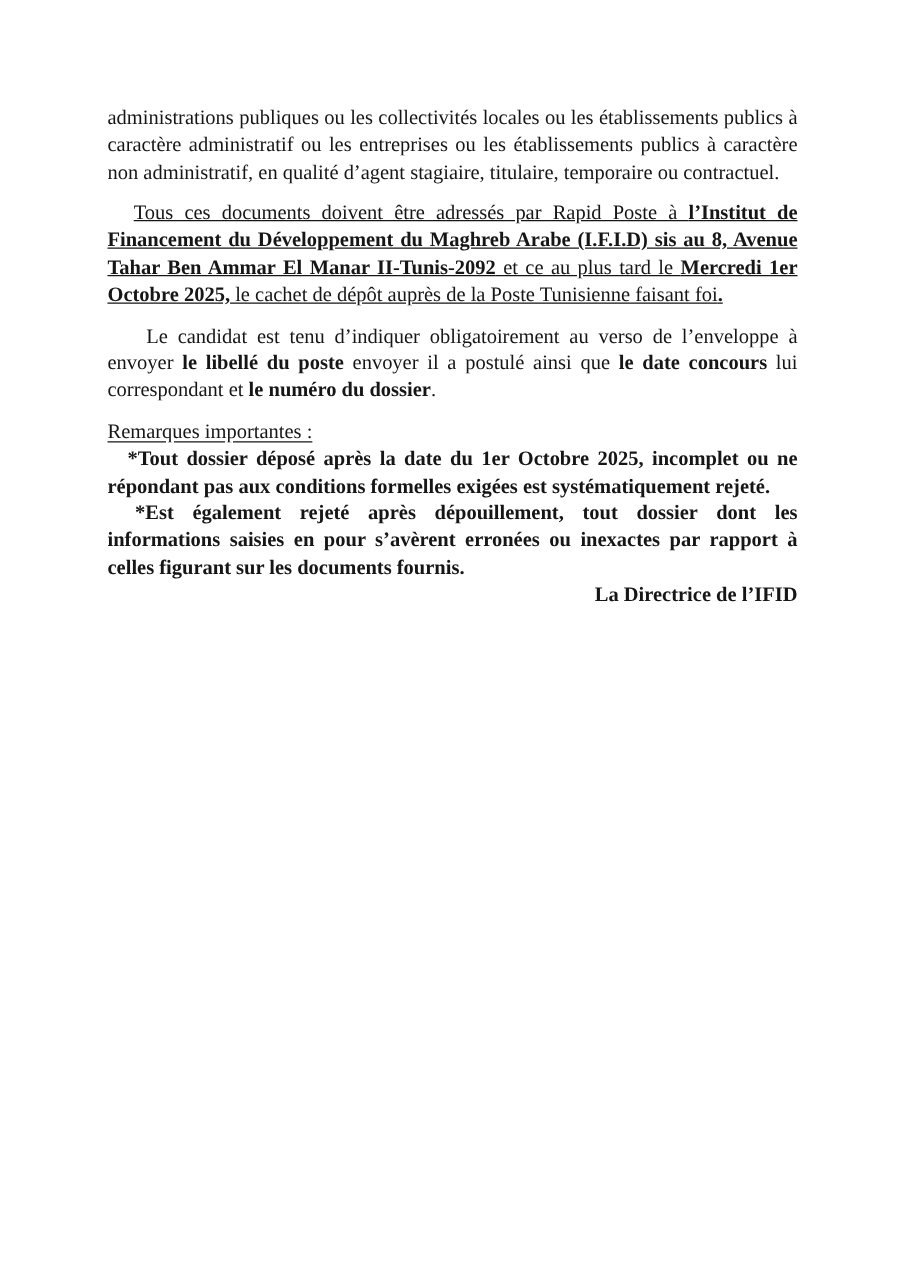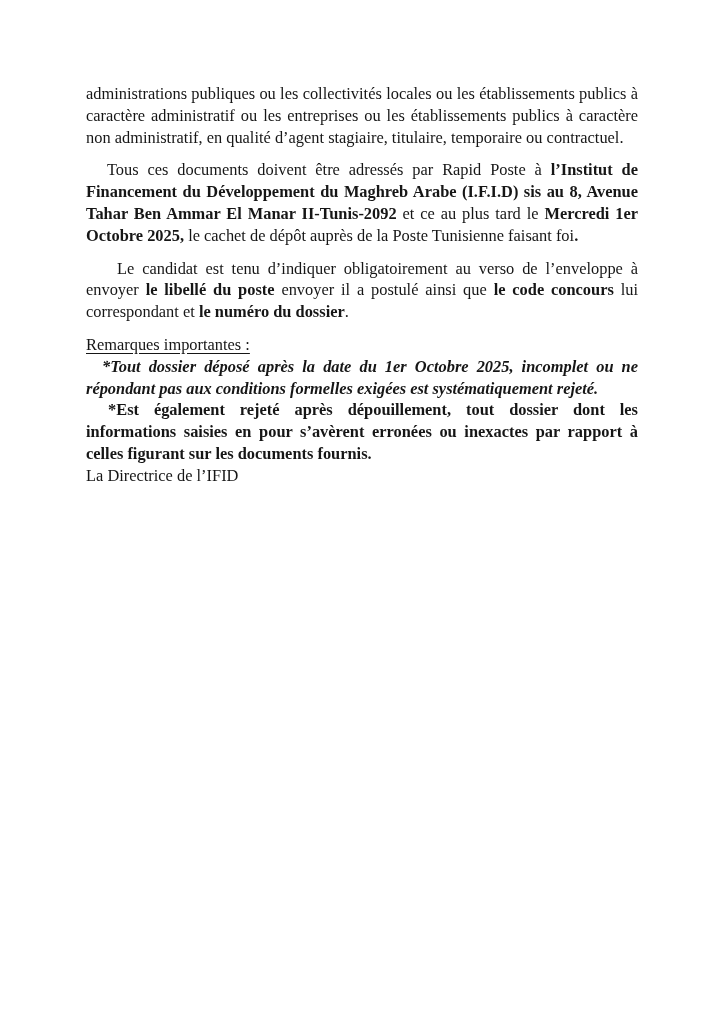--- a/index.html
+++ b/index.html
@@ -20,46 +20,47 @@
     left: 86px;
     top: 83px;
     width: 552px;
     color: #161616;
     font-size: 16.4px;
     line-height: 21.8px;
     text-align: justify;
   }
   p { margin: 0; padding: 0; }
   .sp { margin-top: 11px; }          
-  .ind-21 { text-indent: 21px; }
+  .ind-21 { text-indent: 21px; text-decoration: underline; }
   .ind-31 { text-indent: 31px; }
-  .ind-16 { text-indent: 16px; font-style: italic; }
+  .ind-16 { text-indent: 16px; }
   .ind-22 { text-indent: 22px; }
   .b { font-weight: bold; }
   .heading {
     font-weight: normal;
     text-decoration: underline;
     text-underline-offset: 3px;
     text-align: left;
   }
   .signature {
-    font-weight: normal;
+    text-align: right;
+    font-weight: bold;
   }
 </style>
 </head>
 <body>
 
 <div class="page">
   <div class="content">
 
     <p class="para"><span>administrations publiques ou les collectivités locales ou les établissements publics à caractère administratif ou les entreprises ou les établissements publics à caractère non administratif, en qualité d’agent stagiaire, titulaire, temporaire ou contractuel.</span></p>
 
     <p class="para sp ind-21"><span>Tous ces documents doivent être adressés par Rapid Poste à </span><span class="b">l’Institut de Financement du Développement du Maghreb Arabe (I.F.I.D) sis au 8, Avenue Tahar Ben Ammar El Manar II-Tunis-2092</span><span> et ce au plus tard le </span><span class="b">Mercredi 1er Octobre 2025,</span><span> le cachet de dépôt auprès de la Poste Tunisienne faisant foi</span><span class="b">.</span></p>
 
-    <p class="para sp ind-31"><span>Le candidat est tenu d’indiquer obligatoirement au verso de l’enveloppe à envoyer </span><span class="b">le libellé du poste</span><span> envoyer il a postulé ainsi que </span><span class="b">le code concours</span><span> lui correspondant et </span><span class="b">le numéro du dossier</span><span>.</span></p>
+    <p class="para sp ind-31"><span>Le candidat est tenu d’indiquer obligatoirement au verso de l’enveloppe à envoyer </span><span class="b">le libellé du poste</span><span> envoyer il a postulé ainsi que </span><span class="b">le date concours</span><span> lui correspondant et </span><span class="b">le numéro du dossier</span><span>.</span></p>
 
     <p class="para sp heading">Remarques importantes :</p>
 
     <p class="para b ind-16">*Tout dossier déposé après la date du 1er Octobre 2025, incomplet ou ne répondant pas aux conditions formelles exigées est systématiquement rejeté.</p>
 
     <p class="para b ind-22">*Est également rejeté après dépouillement, tout dossier dont les informations saisies en pour s’avèrent erronées ou inexactes par rapport à celles figurant sur les documents fournis.</p>
 
 
     <p class="para signature">La Directrice de l’IFID</p>
 

